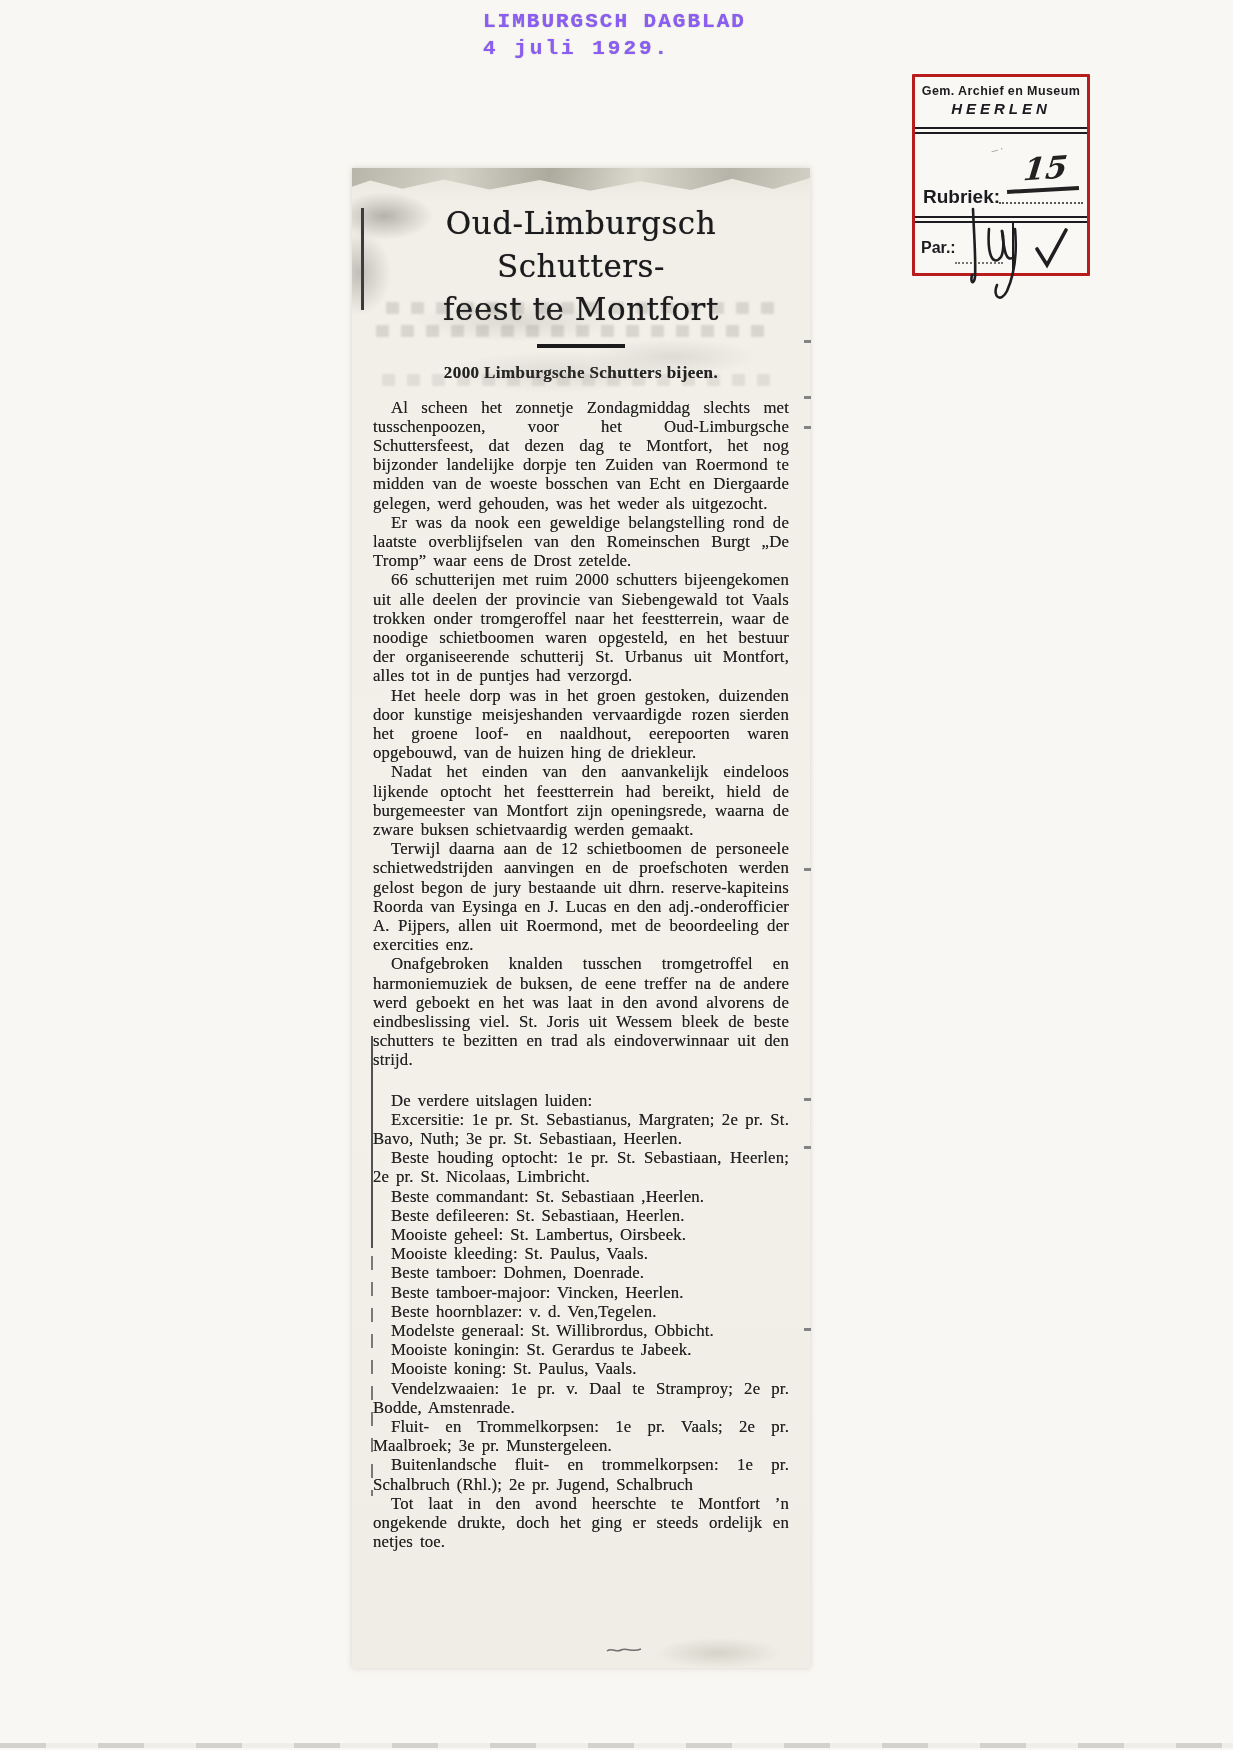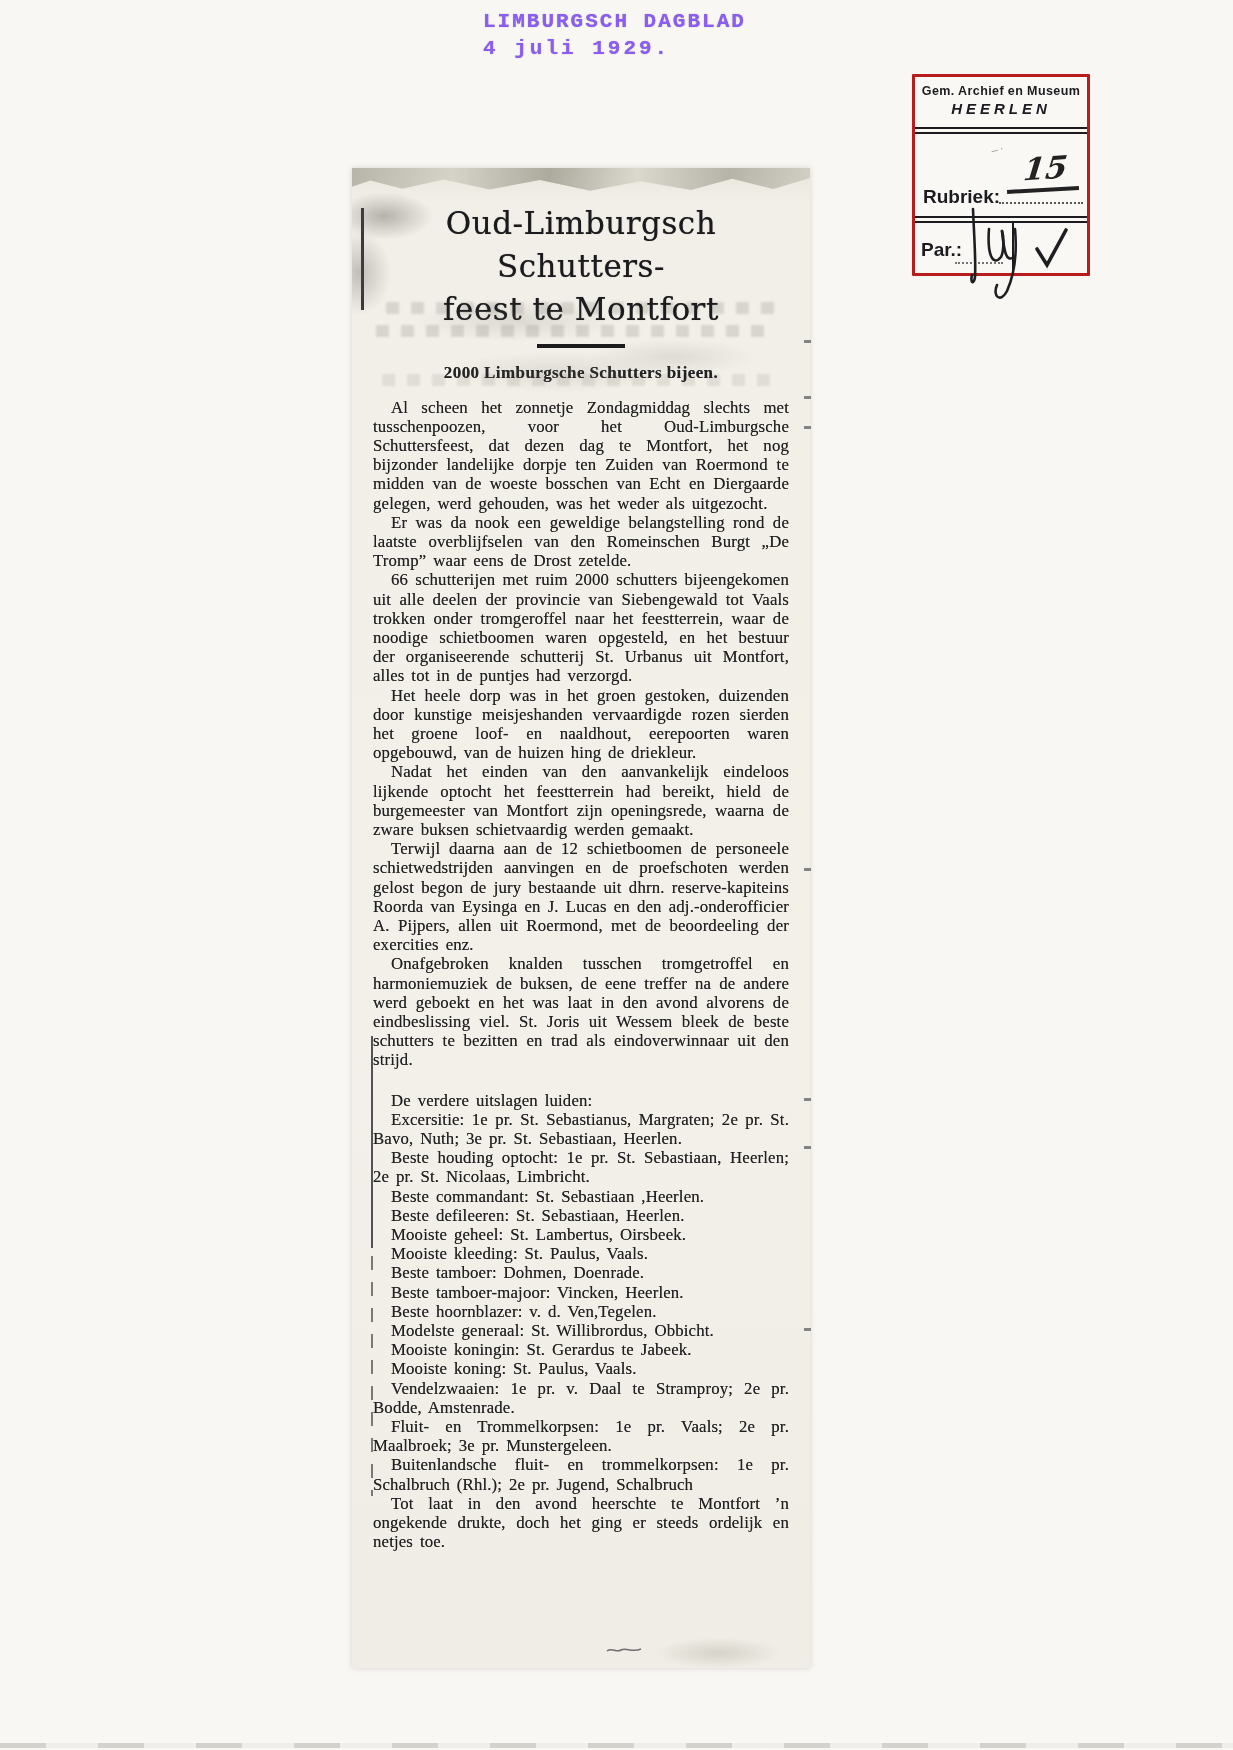--- a/index.html
+++ b/index.html
@@ -39,21 +39,21 @@
   .rubriek-value {
     position:absolute; top:16px; right:20px;
     font-family:"DejaVu Serif", serif; font-style:italic;
     font-size:31px; font-weight:700; color:#222;
     transform:skewX(-10deg) rotate(-4deg);
   }
   .rubriek-underline { position:absolute; top:54px; right:8px; width:72px; height:3.5px; background:#222; transform:rotate(-3deg); }
   .stamp-smudge { position:absolute; left:44%; top:8px; font-size:12px; color:#444; opacity:.5; transform:rotate(-14deg); letter-spacing:2px; }
   .stamp-row3 { position:relative; display:flex; height:49px; }
   .par-cell { position:relative; flex:1; }
-  .par-label { position:absolute; left:6px; top:16px; font-size:19px; font-weight:700; z-index:1; }
+  .par-label { position:absolute; left:6px; top:16px; font-size:16px; font-weight:700; z-index:1; }
   .par-dots { position:absolute; left:40px; bottom:8px; width:48px; border-bottom:2px dotted #3c3c40; opacity:.7; }
   .check-cell { position:relative; width:75px; border-left:2px solid #1c1c20; }
   .signature-svg { position:absolute; left:28px; top:-16px; width:104px; height:100px; overflow:visible; z-index:2; }
   .check-svg { position:absolute; left:18px; top:4px; width:38px; height:42px; }
 
   
   .clipping {
     position:absolute; left:352px; top:168px; width:458px; height:1500px;
     background:linear-gradient(180deg,#e7e5db 0px,#f1efe8 34px,#f2f0e9 60%,#efede5 100%);
     box-shadow:0 0 6px rgba(120,115,100,.25);

